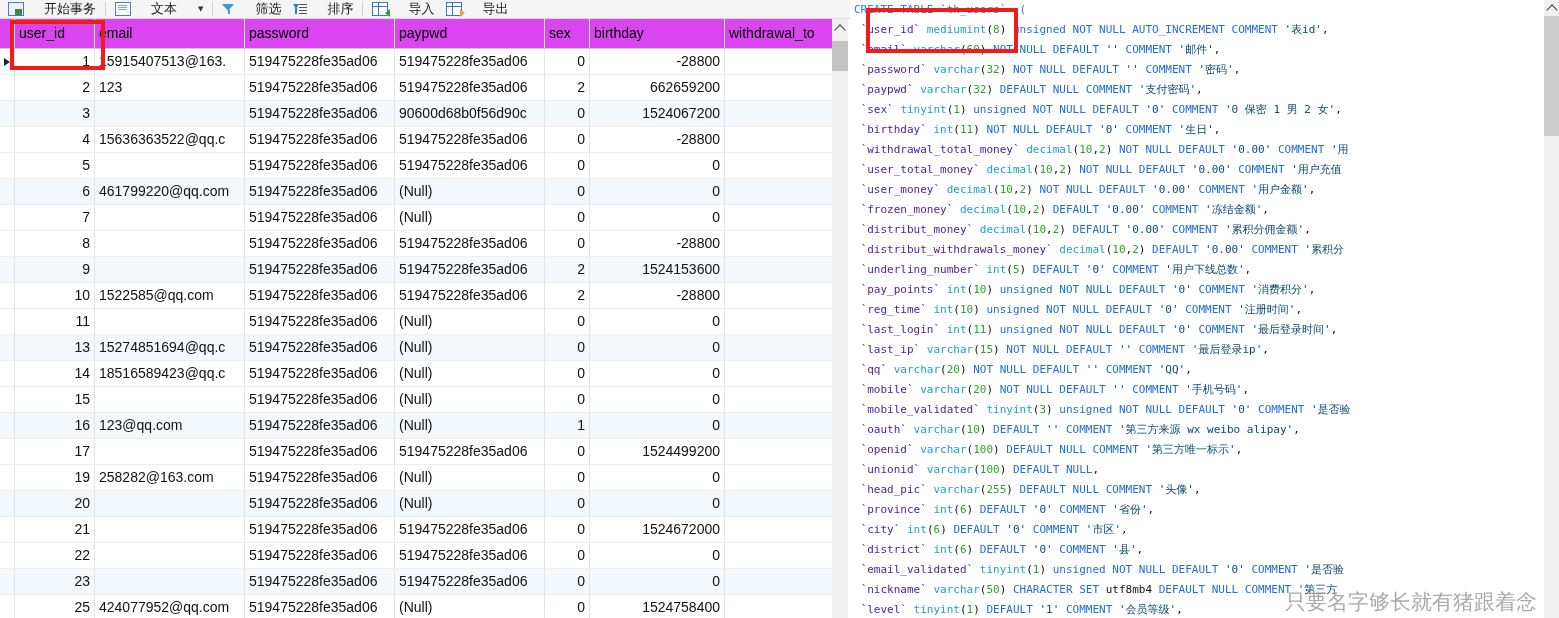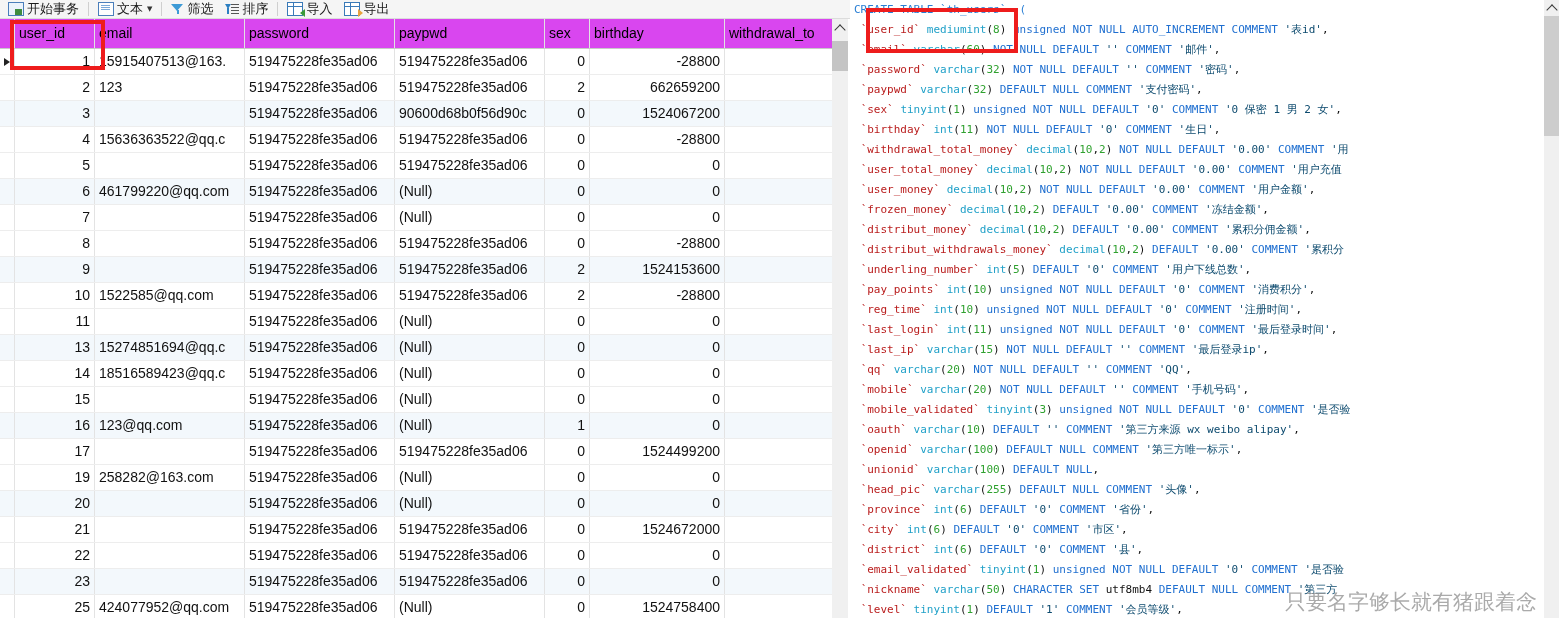--- a/index.html
+++ b/index.html
@@ -13,21 +13,21 @@
 
   
   .left-pane{position:relative;width:850px;height:618px;overflow:hidden;background:#fff;}
 
   .toolbar{
     height:19px;width:850px;background:#f5f5f5;
     border-bottom:1px solid #dcdcdc;
     display:flex;align-items:center;box-sizing:border-box;
     padding-left:2px;overflow:hidden;
   }
-  .tb-item{display:flex;align-items:center;gap:3px;padding:0 6px;height:19px;white-space:nowrap;
+  .tb-item{display:flex;align-items:center;gap:20px;padding:0 6px;height:19px;white-space:nowrap;
     font-size:13px;color:#1a1a1a;font-family:"DejaVu Sans",sans-serif;}
   .tb-sep{width:1px;height:14px;background:#cfcfcf;margin:0 3px;}
   .tb-caret{font-size:7px;color:#333;margin-left:1px;}
   .ic{width:14px;height:12px;display:inline-block;position:relative;flex:none;}
   
   .ic-doc{border:1px solid #4a7ebb;background:#fdfdfd;}
   .ic-doc:after{content:"";position:absolute;left:2px;top:2px;right:3px;height:1px;
     box-shadow:0 0 0 0 #7aa7d8,0 2px 0 0 #7aa7d8,0 4px 0 0 #7aa7d8;background:#7aa7d8;}
   .ic-doc-g{border:1px solid #4a7ebb;background:#eaf2fb;}
   .ic-doc-g:after{content:"";position:absolute;left:6px;top:6px;width:7px;height:6px;background:#3f8c3f;}
@@ -93,21 +93,21 @@
     position:absolute;left:0;top:0;width:694px;height:618px;overflow:hidden;
     font-family:"DejaVu Sans Mono","Liberation Mono",monospace;
     font-size:11px;line-height:20px;white-space:pre;color:#111;
     padding-left:4px;box-sizing:border-box;
   }
   .sql .ln{height:20px;overflow:hidden;}
   .kw{color:#1f6fd0;}       
   .ty{color:#1fa0c8;}       
   .num{color:#2fa12f;}      
   .str{color:#0c4a6e;}      
-  .id{color:#b91c1c;}
+  .id{color:#4c1d95;}
   .sql-scroll{position:absolute;right:0;top:0;width:15px;height:618px;background:#f0f0f0;}
   .sql-scroll .up{position:absolute;left:0;top:0;width:15px;height:16px;
     display:flex;align-items:center;justify-content:center;}
   .sql-scroll .thumb{position:absolute;left:0;top:16px;width:15px;height:120px;background:#cdcdcd;}
 
   
   .watermark{
     position:absolute;left:1245px;top:588px;
     font-family:"DejaVu Sans","Liberation Sans",sans-serif;font-size:21px;
     color:#8a8a8a;opacity:.72;white-space:nowrap;pointer-events:none;margin-left:40px;

